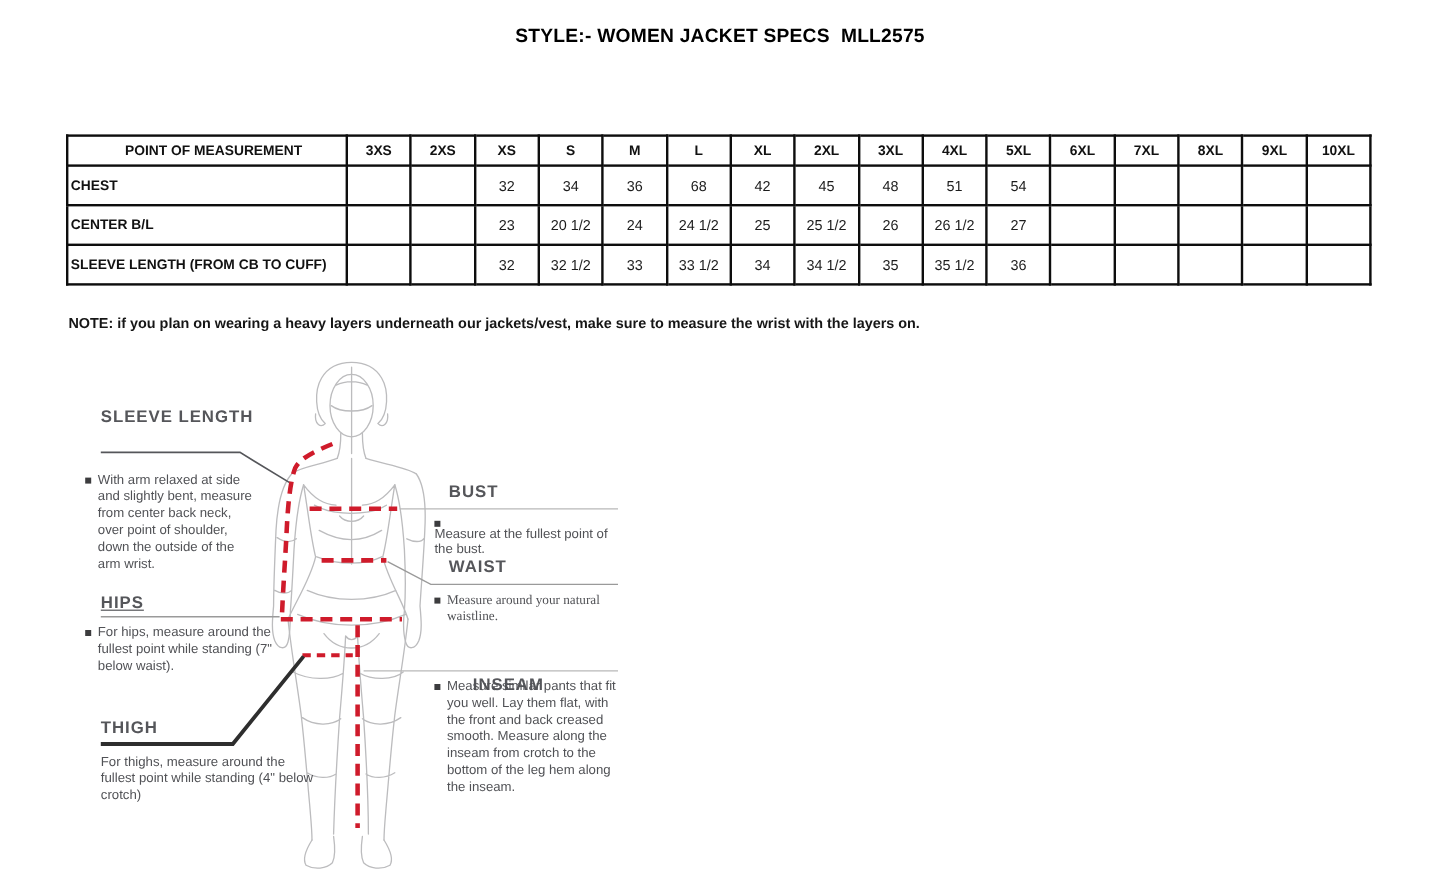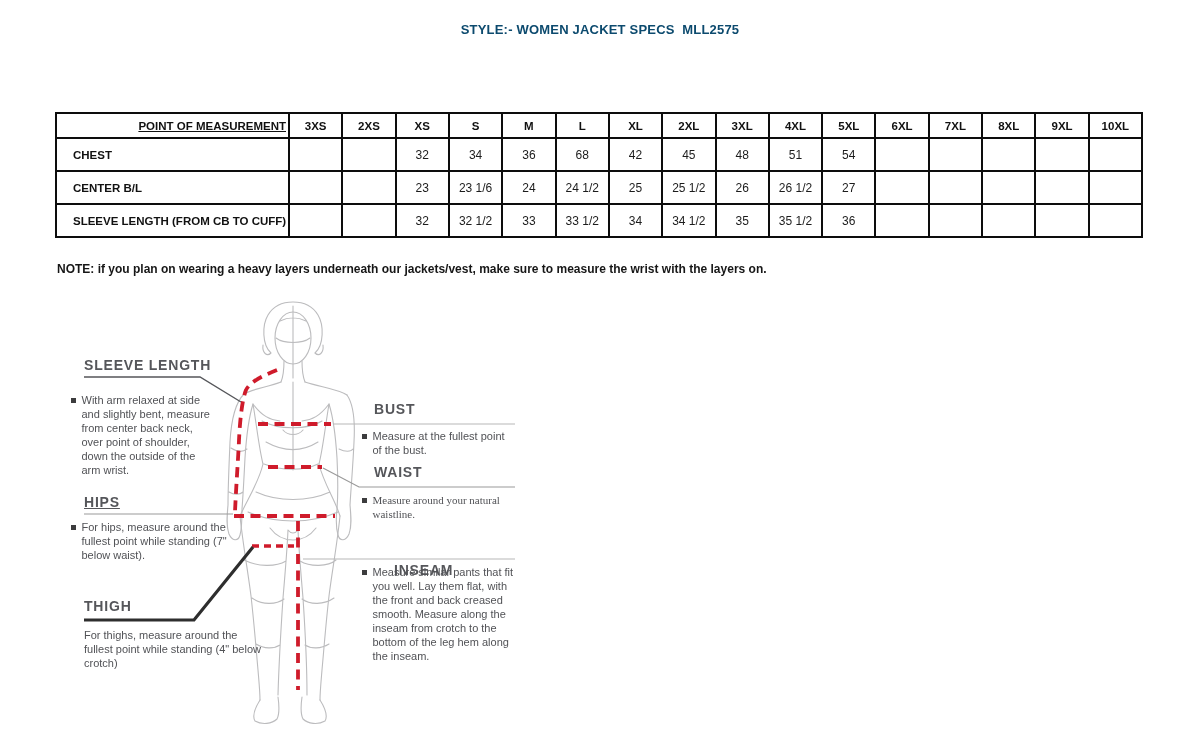--- a/index.html
+++ b/index.html
@@ -2,33 +2,33 @@
 <html style="--red: #cf1b2b; --wire: #bcbcbe;"><head>
 <meta charset="utf-8">
 <style>
   html,body{margin:0;padding:0;background:#fff;}
   .page{
     position:relative;width:1200px;height:742px;background:#ffffff;overflow:hidden;
     font-family:"Liberation Sans",sans-serif;color:#111;
   }
   .doc-title{
     position:absolute;top:22px;left:0;width:1200px;text-align:center;
-    font-size:13px;font-weight:bold;letter-spacing:.2px;white-space:pre;color:#0c4a6e;
+    font-size:16px;font-weight:bold;letter-spacing:.2px;white-space:pre;color:#000000;
   }
   
   table.size-table{
     position:absolute;left:55px;top:112px;width:1088px;
     border-collapse:collapse;table-layout:fixed;
   }
   table.size-table th,table.size-table td{
     border:2px solid #0d0d0d;box-sizing:border-box;overflow:hidden;white-space:nowrap;
   }
   table.size-table thead th{height:25px;font-size:11.5px;font-weight:bold;text-align:center;padding:0 2px;}
-  table.size-table thead th.pom{text-align:right;padding-left:13px;text-decoration:underline;}
-  table.size-table tbody th{height:33px;font-size:11.5px;font-weight:bold;text-align:left;padding-left:16px;}
+  table.size-table thead th.pom{text-align:center;padding-left:13px;}
+  table.size-table tbody th{height:33px;font-size:11.5px;font-weight:bold;text-align:left;padding-left:2px;}
   table.size-table tbody td{height:33px;font-size:12px;font-weight:normal;text-align:center;color:#1c1c1c;}
   
   .note{
     position:absolute;left:57px;top:262px;width:1000px;
     font-size:12px;font-weight:bold;color:#161616;
   }
   
   svg.diagram{position:absolute;left:0;top:0;width:1200px;height:742px;}
   .wire{stroke:var(--wire,#bcbcbe);stroke-width:1.1;fill:none;stroke-linecap:round;}
   .redline{stroke:var(--red,#cf1b2b);fill:none;stroke-linecap:butt;}
@@ -108,21 +108,21 @@
           <td></td>
           <td></td>
           <td></td>
           <td></td>
         </tr>
         <tr>
           <th>CENTER B/L</th>
           <td></td>
           <td></td>
           <td>23</td>
-          <td>23 1/6</td>
+          <td>20 1/2</td>
           <td>24</td>
           <td>24 1/2</td>
           <td>25</td>
           <td>25 1/2</td>
           <td>26</td>
           <td>26 1/2</td>
           <td>27</td>
           <td></td>
           <td></td>
           <td></td>
@@ -184,39 +184,39 @@
     <g fill="none">
       <path stroke="#55565a" stroke-width="1.4" d="M84 377 L200 377 L241 402"></path>
       <path stroke="#9a9a9a" stroke-width="1.2" d="M84 514 L233 514"></path>
       <path stroke="#2e2e2e" stroke-width="3.2" d="M84 620 L194 620 L253 547"></path>
       <path stroke="#b8b8b8" stroke-width="1.1" d="M333 424 L515 424"></path>
       <path stroke="#9a9a9a" stroke-width="1.2" d="M323 468 L359 487 L515 487"></path>
       <path stroke="#b8b8b8" stroke-width="1.1" d="M303 559 L515 559"></path>
     </g>
   </svg>
 
-  <div class="callout-label" style="left:84px;top:357px;">SLEEVE LENGTH</div>
+  <div class="callout-label" style="left:84px;top:339px;">SLEEVE LENGTH</div>
   <div class="callout-desc" style="left:71px;top:394px;width:141px;">
     <span class="bullet"></span>
     <span>With arm relaxed at side and slightly bent, measure from center back neck, over point of shoulder, down the outside of the arm wrist.</span>
   </div>
 
   <div class="callout-label" style="left:84px;top:494px;text-decoration:underline;">HIPS</div>
   <div class="callout-desc" style="left:71px;top:521px;width:162px;">
     <span class="bullet"></span>
     <span>For hips, measure around the fullest point while standing (7" below waist).</span>
   </div>
 
   <div class="callout-label" style="left:84px;top:598px;">THIGH</div>
   <div class="callout-desc" style="left:84px;top:629px;width:180px;">
     <span>For thighs, measure around the fullest point while standing (4" below crotch)</span>
   </div>
 
   <div class="callout-label" style="left:374px;top:401px;">BUST</div>
-  <div class="callout-desc" style="left:362px;top:430px;width:150px;">
+  <div class="callout-desc" style="left:362px;top:430px;width:150px;flex-direction:column;">
     <span class="bullet"></span>
     <span>Measure at the fullest point of the bust.</span>
   </div>
 
   <div class="callout-label" style="left:374px;top:464px;">WAIST</div>
   <div class="callout-desc" style="left:362px;top:494px;width:150px;font-family:Liberation Serif, serif;">
     <span class="bullet"></span>
     <span>Measure around your natural waistline.</span>
   </div>
 

